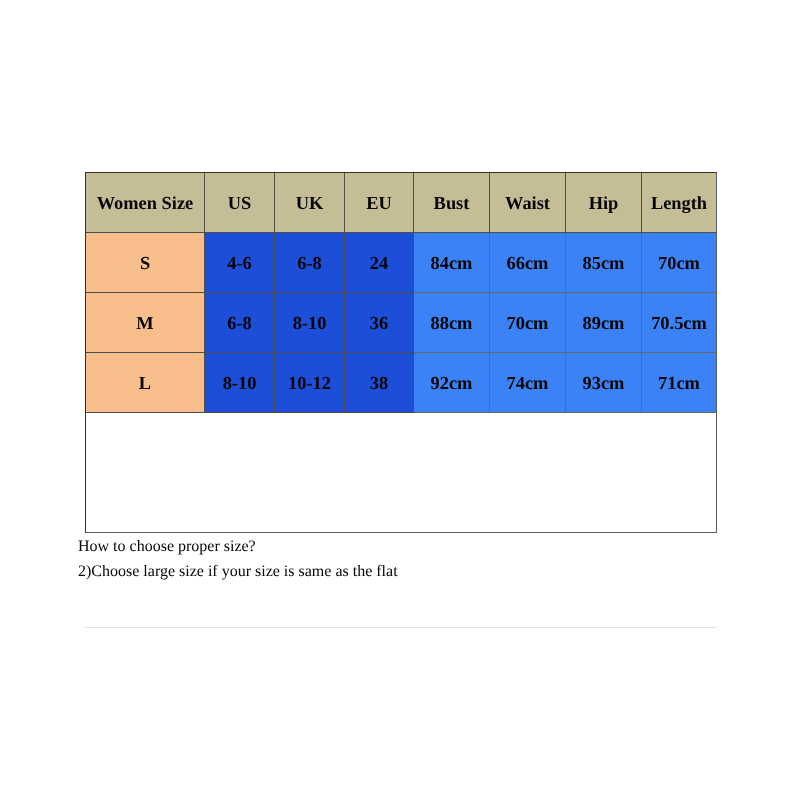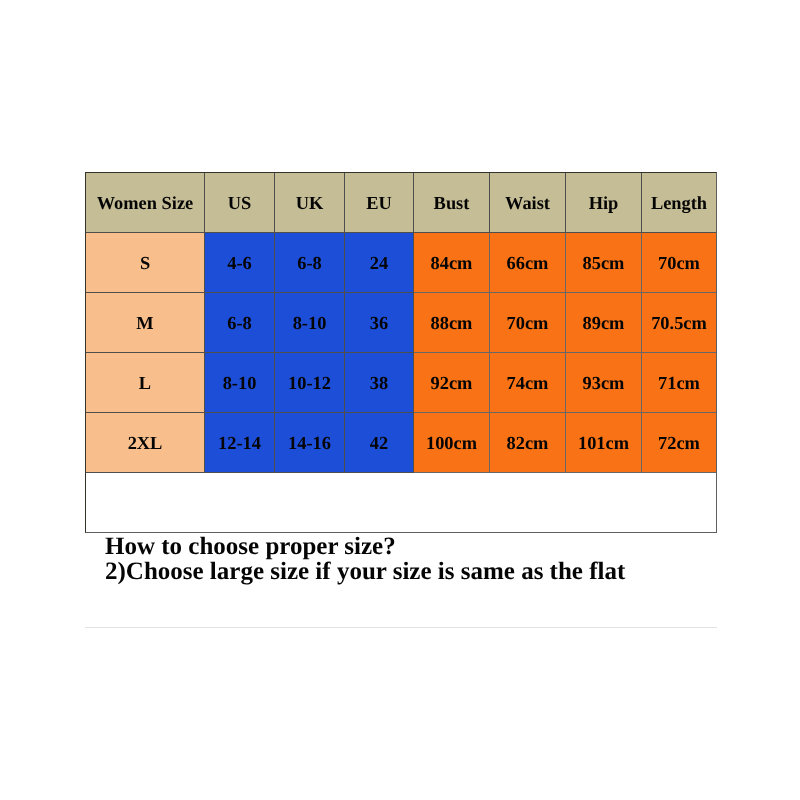--- a/index.html
+++ b/index.html
@@ -60,30 +60,30 @@
   #size-table col.w-us     { width: 70px; }
   #size-table col.w-uk     { width: 70px; }
   #size-table col.w-eu     { width: 69px; }
   #size-table col.w-bust   { width: 76px; }
   #size-table col.w-waist  { width: 76px; }
   #size-table col.w-hip    { width: 76px; }
   #size-table col.w-length { width: 75px; }
   #size-table tr.head th { background: #c5bd96; }
   #size-table td.c-size { background: #f8be8c; }
   #size-table td.c-blue { background: #1d4ed8; }
-  #size-table td.c-white { background: #f97316; border-color: #67676a; }
+  #size-table td.c-white { background: #3b82f6; border-color: #67676a; }
 
   
   #notes {
     position: absolute;
-    left: 105px;
+    left: 78px;
     top: 535px;
     width: 660px;
-    font-size: 25px;
-    font-weight: bold;
+    font-size: 16px;
+    font-weight: normal;
     color: #050505;
     line-height: 24.5px;
     white-space: nowrap;
   }
   #notes .note-line { display: block; }
 
   #rule {
     position: absolute;
     left: 85px;
     top: 627px;
@@ -205,46 +205,20 @@
           <td class="c-white">
             <span>74cm</span>
           </td>
           <td class="c-white">
             <span>93cm</span>
           </td>
           <td class="c-white">
             <span>71cm</span>
           </td>
         </tr>
-        <tr>
-          <td class="c-size">
-            <span>2XL</span>
-          </td>
-          <td class="c-blue">
-            <span>12-14</span>
-          </td>
-          <td class="c-blue">
-            <span>14-16</span>
-          </td>
-          <td class="c-blue">
-            <span>42</span>
-          </td>
-          <td class="c-white">
-            <span>100cm</span>
-          </td>
-          <td class="c-white">
-            <span>82cm</span>
-          </td>
-          <td class="c-white">
-            <span>101cm</span>
-          </td>
-          <td class="c-white">
-            <span>72cm</span>
-          </td>
-        </tr>
       </tbody>
   </table>
   <div id="table-outline"></div>
 
   <div id="notes">
       <span class="note-line">How to choose proper size?</span>
       <span class="note-line">2)Choose large size if your size is same as the flat</span>
     </div>
   <div id="rule"></div>
 </div>

